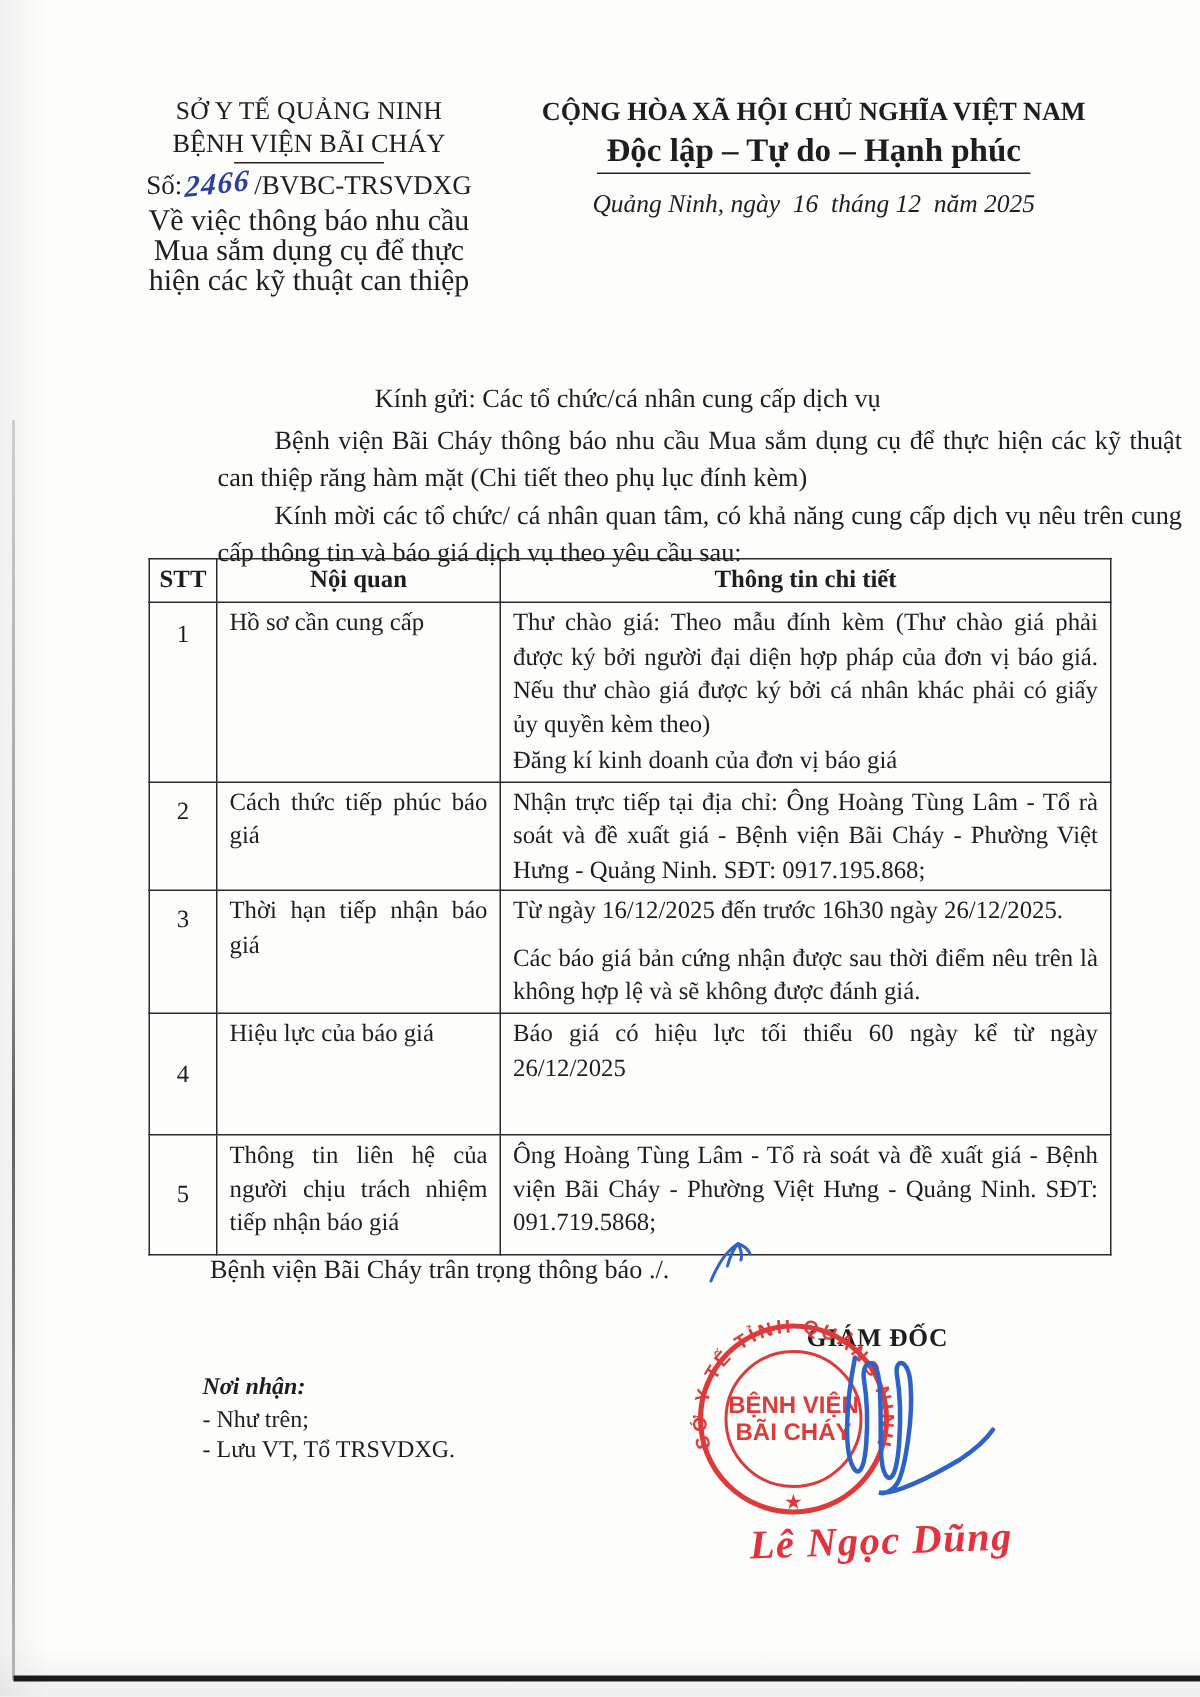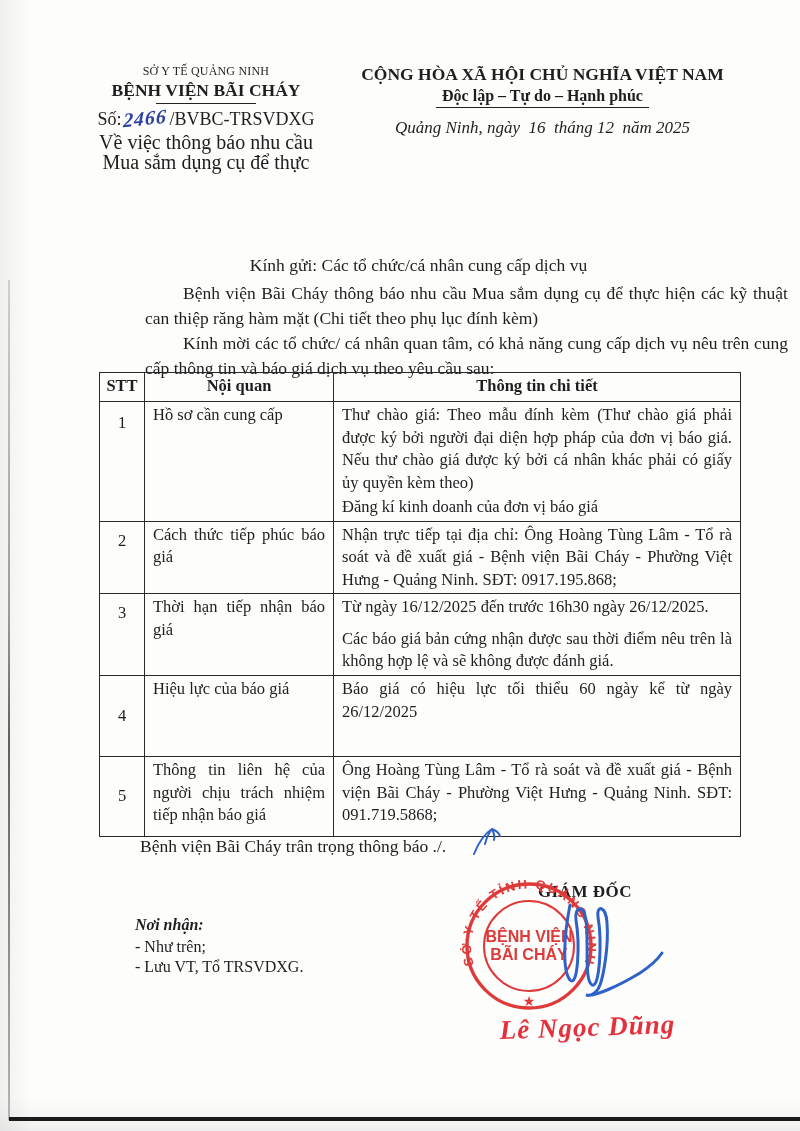--- a/index.html
+++ b/index.html
@@ -14,31 +14,31 @@
     background:linear-gradient(180deg,#cfcfcf 0%,#9a9a9a 40%,#5f5f5f 55%,#b5b5b5 100%);}
   .scan-bottom-line{position:absolute; left:9px; top:1117px; width:791px; height:4px; background:#1b1b1b;}
   .scan-shade{position:absolute; left:0; top:0; width:100%; height:100%;
     background:linear-gradient(90deg,rgba(180,180,180,.18) 0,rgba(255,255,255,0) 4%),
                linear-gradient(0deg,rgba(200,200,200,.25) 0,rgba(255,255,255,0) 3%);
     pointer-events:none;}
   .abs{position:absolute;}
   .ctr{text-align:center;}
   
   .hl{left:78px; top:64px; width:256px;}
-  .hl-dept{font-size:12px; letter-spacing:.2px;}
-  .hl-org{font-size:17.5px; font-weight:bold; margin-top:1px;}
+  .hl-dept{font-size:17px; letter-spacing:.2px;}
+  .hl-org{font-size:17.5px; font-weight:normal; margin-top:1px;}
   .hl-rule{width:100px; height:0; border-bottom:1.6px solid #222; margin:2px auto 3px auto;}
   .hl-num{font-size:18px; white-space:nowrap;}
   .hand-num{color:#2b3f9e; font-style:italic; font-weight:bold; font-size:20px;
     display:inline-block; transform:rotate(-6deg) skewX(-8deg); letter-spacing:1px; margin:0 2px;}
   .hl-subject{font-size:20px; line-height:20px; margin-top:2px;}
   
   .hr{left:345px; top:64px; width:395px;}
   .hr-national{font-size:17.5px; font-weight:bold; white-space:nowrap;}
-  .hr-motto{font-size:16px; font-weight:bold; display:inline-block;
+  .hr-motto{font-size:22px; font-weight:bold; display:inline-block;
     border-bottom:1.8px solid #222; padding:0 6px 2px 6px; margin-top:2px;}
   .hr-date{font-size:17px; font-style:italic; margin-top:10px; white-space:pre;}
   
   .salutation{left:97px; top:255px; width:643px; font-size:17.5px; text-align:center;}
   .para{left:97px; width:643px; font-size:17.5px; line-height:25px; text-align:justify; text-indent:38px;margin-left:48px;}
   .p1{top:281px;}
   .p2{top:331px;}
   
   .tbl-wrap{left:99px; top:372px; width:642px;}
   table.notice{border-collapse:collapse; table-layout:fixed; width:641px;
@@ -82,20 +82,21 @@
   <div class="abs hl ctr">
     <div class="hl-dept">SỞ Y TẾ QUẢNG NINH</div>
     <div class="hl-org">BỆNH VIỆN BÃI CHÁY</div>
     <div class="hl-rule"></div>
     <div class="hl-num">
       <span>Số:</span><span class="hand-num">2466</span><span>/BVBC-TRSVDXG</span>
     </div>
     <div class="hl-subject">
         <div>Về việc thông báo nhu cầu</div>
         <div>Mua sắm dụng cụ để thực</div>
+        <div>hiện các kỹ thuật can thiệp</div>
       </div>
   </div>
 
   <div class="abs hr ctr">
     <div class="hr-national">CỘNG HÒA XÃ HỘI CHỦ NGHĨA VIỆT NAM</div>
     <div><span class="hr-motto">Độc lập – Tự do – Hạnh phúc</span></div>
     <div class="hr-date">Quảng Ninh, ngày  16  tháng 12  năm 2025</div>
   </div>
 
   <div class="abs salutation">Kính gửi: Các tổ chức/cá nhân cung cấp dịch vụ</div>

